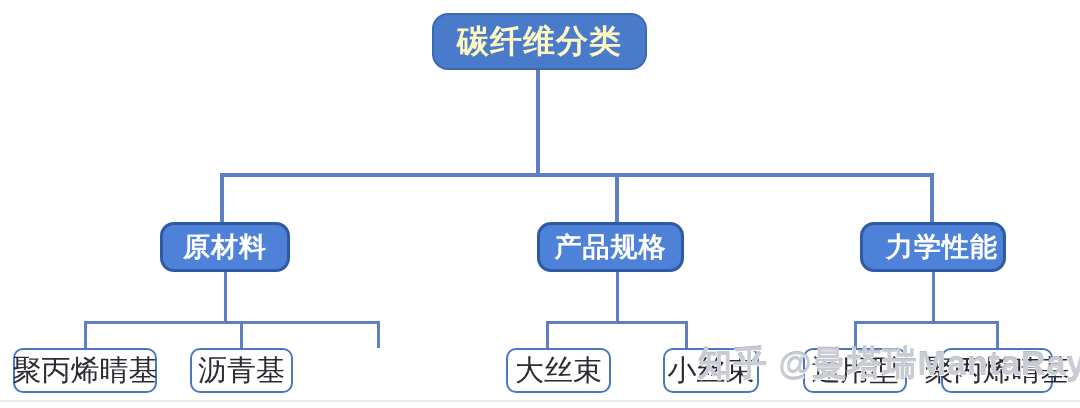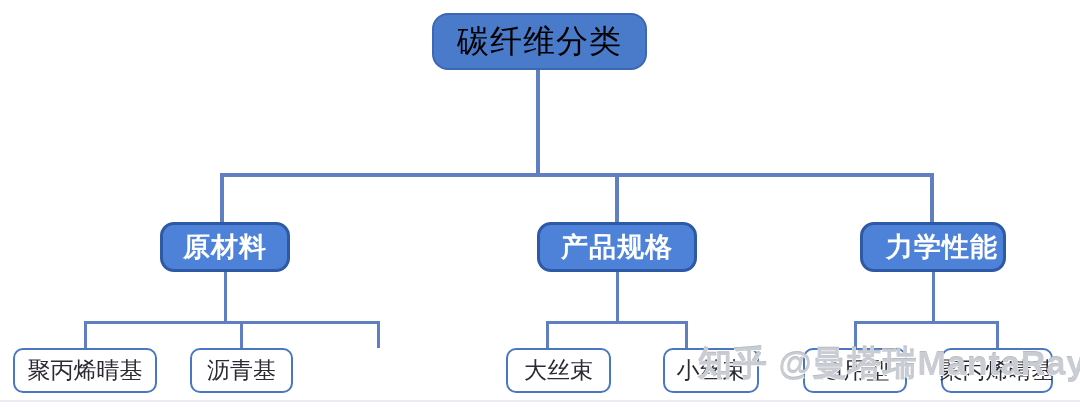--- a/index.html
+++ b/index.html
@@ -15,40 +15,40 @@
     position:absolute;
     display:flex;align-items:center;justify-content:center;
     box-sizing:border-box;
     white-space:nowrap;
   }
   .node-root{
     left:432px;top:13px;width:215px;height:57px;
     background:var(--root-fill,#4a7bca);
     border:2px solid var(--root-border,#3c67b2);
     border-radius:16px;
-    color:#000000;font-size:32px;font-weight:normal;
+    color:#fef9c3;font-size:32px;font-weight:bold;
     letter-spacing:1px;
   }
   .node-branch{
     top:222px;height:50px;
     background:var(--branch-fill,#4e82d8);
     border:3px solid var(--branch-border,#2e59a5);
     border-radius:14px;
     color:#ffffff;font-size:27px;font-weight:bold;
     letter-spacing:1px;
   }
   .branch-1{left:160px;width:130px;}
-  .branch-2{left:537px;width:160px;}
+  .branch-2{left:537px;width:147px;}
   .branch-3{left:860px;width:146px;padding-left:18px;}
   .node-leaf{
     top:348px;height:45px;
     background:#ffffff;
     border:2px solid var(--leaf-border,#4a77c2);
     border-radius:10px;
-    color:var(--leaf-text,#2b2b33);font-size:23px;
+    color:var(--leaf-text,#2b2b33);font-size:29px;
   }
   .leaf-1{left:13px;width:144px;}
   .leaf-2{left:190px;width:103px;font-family:Liberation Serif, serif;}
   .leaf-3{left:328px;width:102px;}
   .leaf-4{left:495px;width:105px;margin-left:11px;}
   .leaf-5{left:618px;width:96px;margin-left:45px;}
   .leaf-6{left:803px;width:104px;}
   .leaf-7{left:941px;width:112px;}
   
   .line{position:absolute;background:var(--connector,#5f7fc2);}

